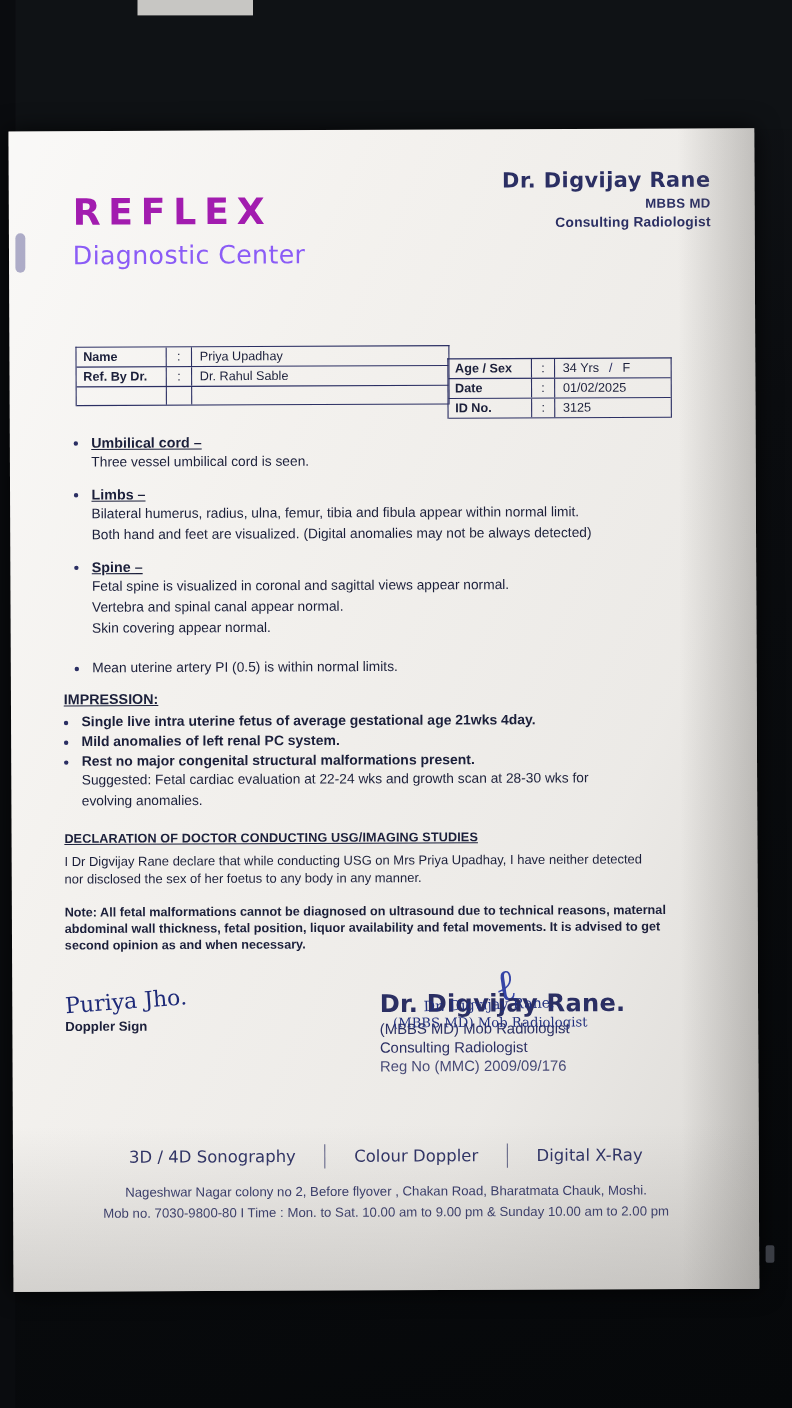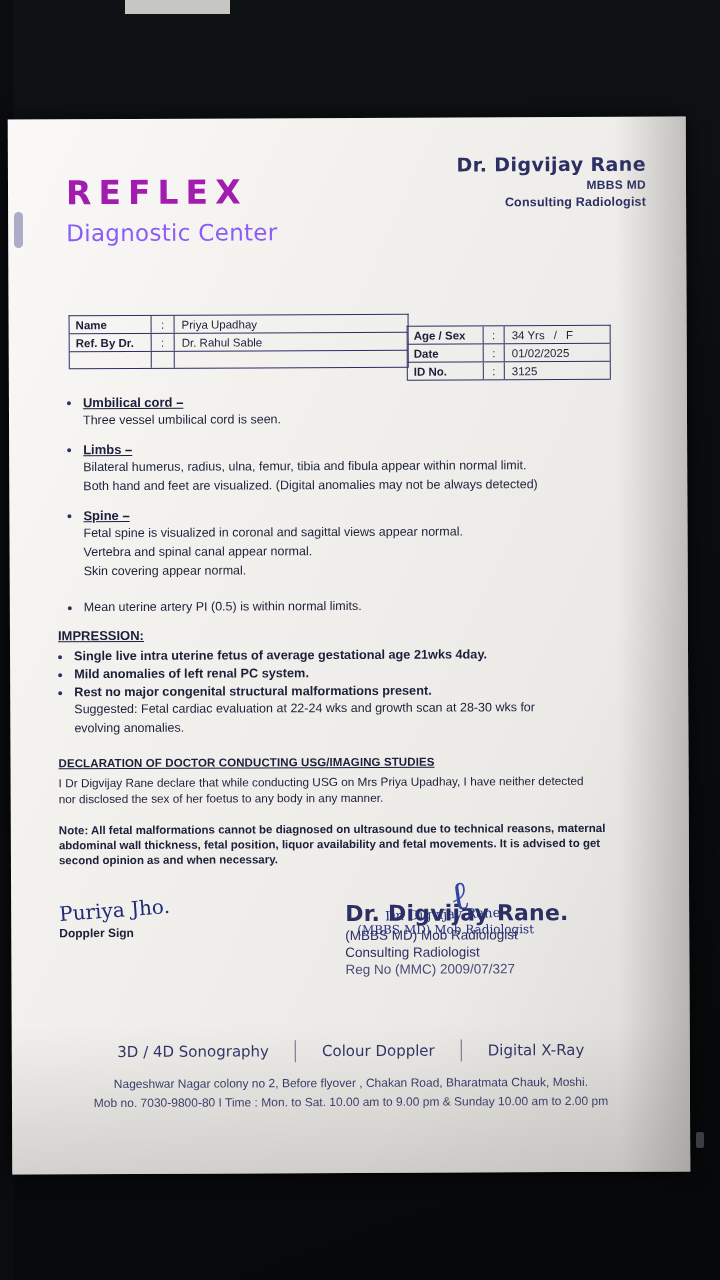--- a/index.html
+++ b/index.html
@@ -235,21 +235,21 @@
       <div class="pt-sign">
         <div class="scribble">Puriya Jho.</div>
         <div class="lbl">Doppler Sign</div>
       </div>
       <div class="dr-sign">
         <div class="dr-scrawl">ℓ</div>
         <div class="dr-stamp">
           <div class="s1">Dr. Digvijay Rane.</div>
           <div class="s2">(MBBS MD) Mob Radiologist</div>
           <div class="s3">Consulting Radiologist</div>
-          <div class="s4">Reg No (MMC)  2009/07/327</div>
+          <div class="s4">Reg No (MMC)  2009/09/176</div>
         </div>
         <div class="dr-hand">Dr. Digvijay Rane.</div>
         <div class="dr-hand2">(MBBS MD) Mob Radiologist</div>
       </div>
     </div>
 
     <div class="footer">
       <div class="svc">
         <span class="item">3D / 4D Sonography</span>
         <span class="div"></span>

